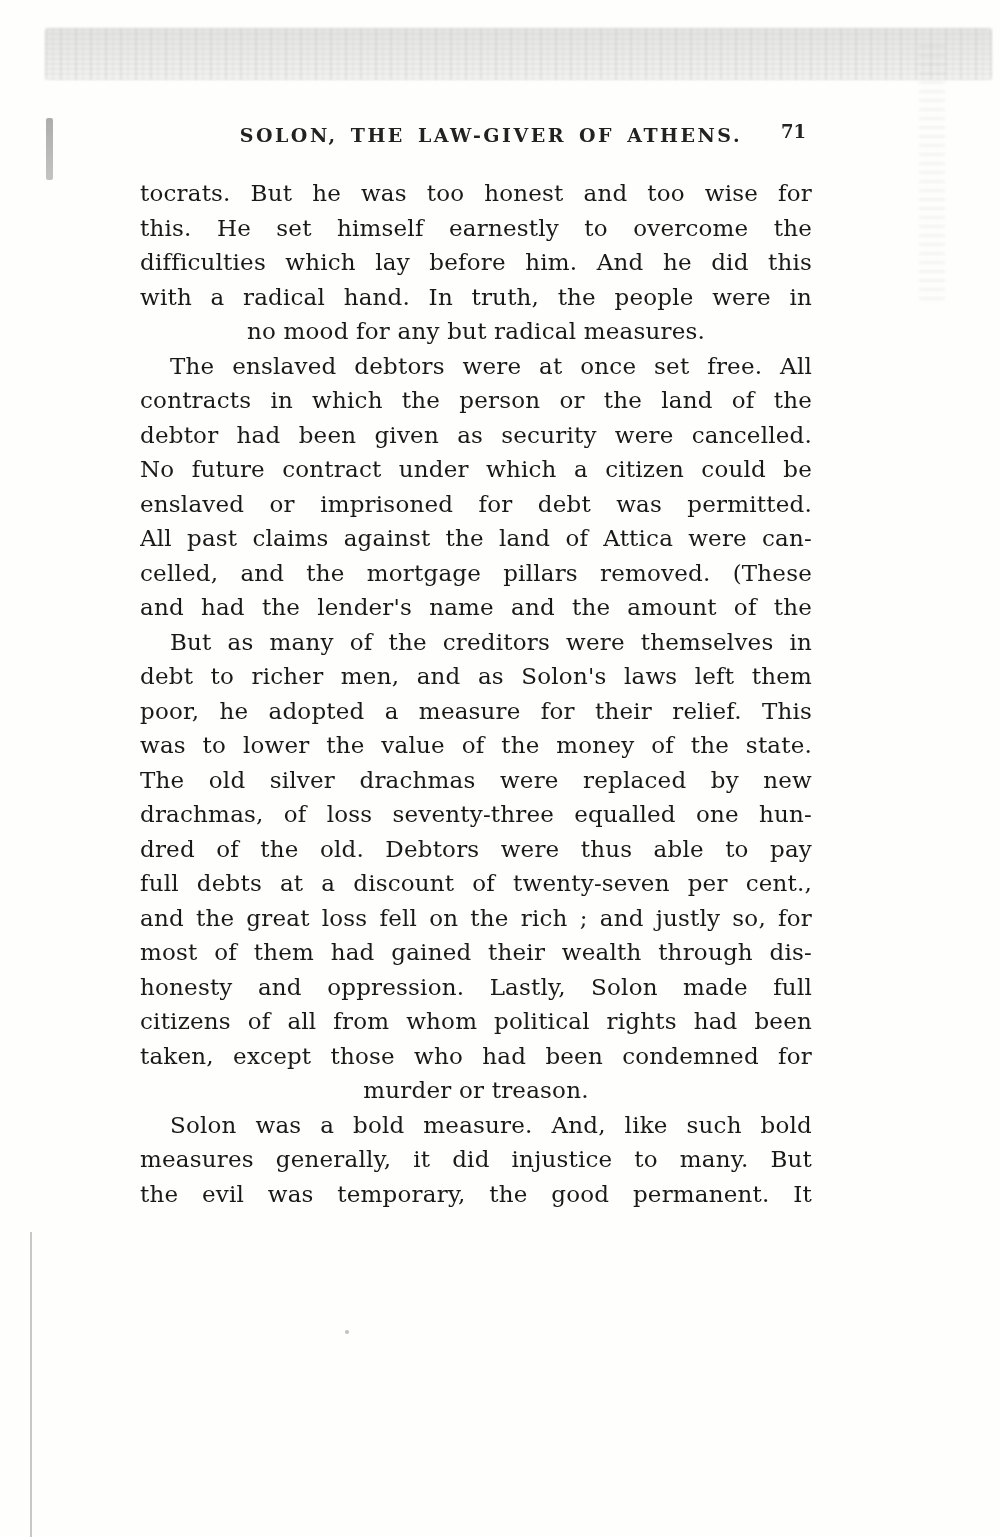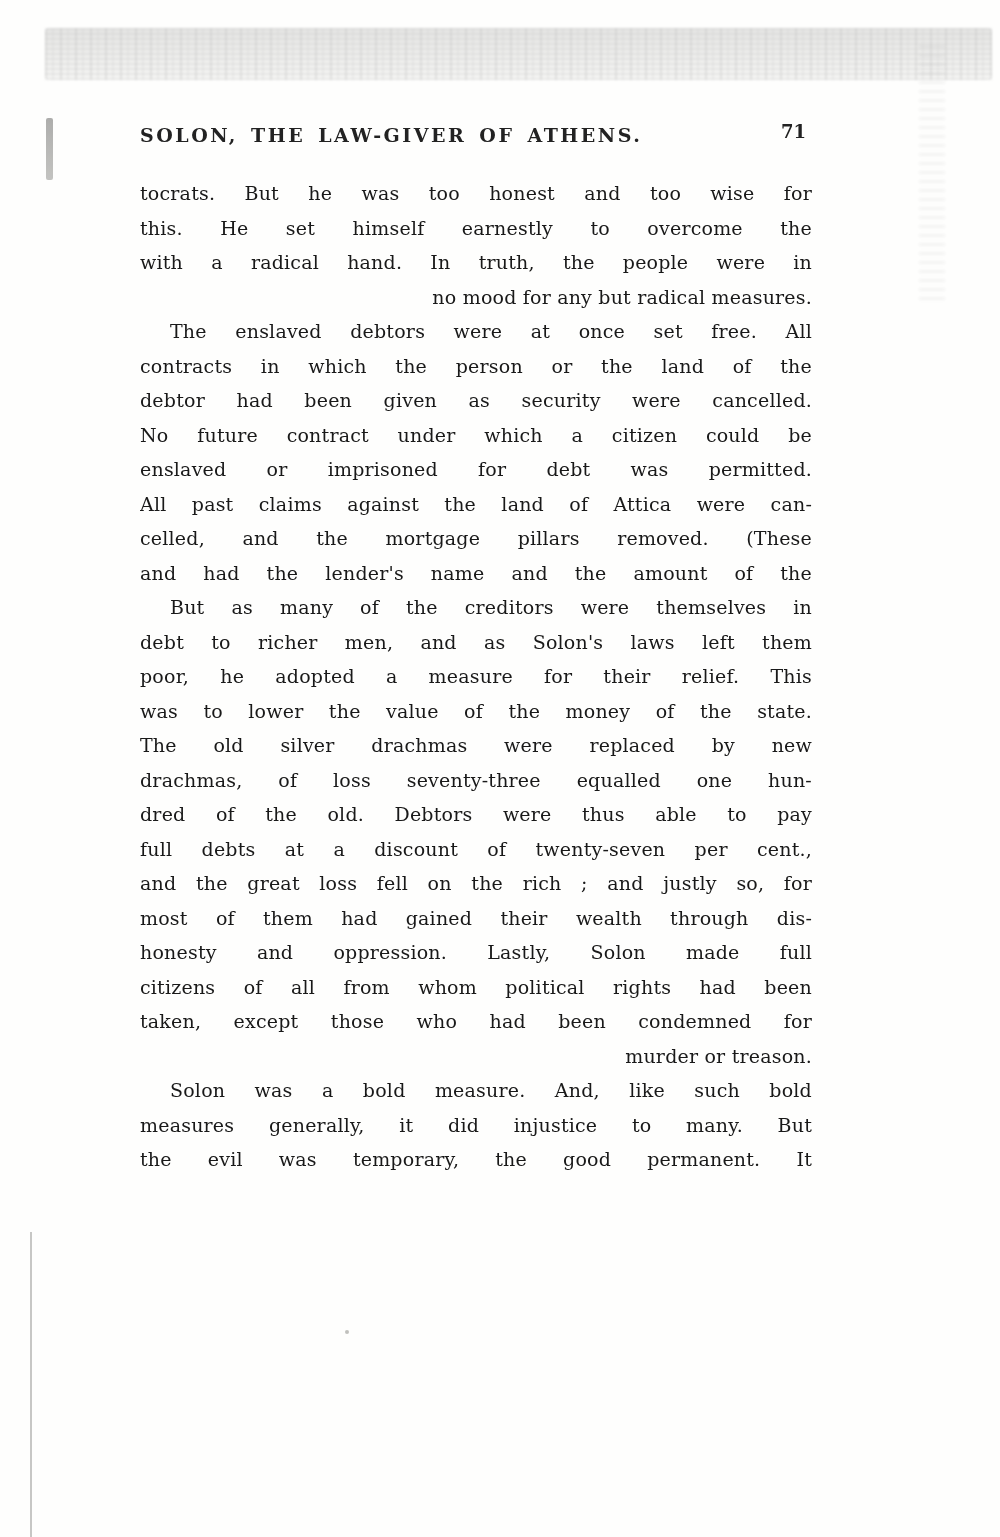--- a/index.html
+++ b/index.html
@@ -61,59 +61,59 @@
   }
 
   
   .header {
     position: absolute;
     top: 124px; left: 140px; width: 672px; height: 30px;
   }
   .header-title {
     position: absolute;
     left: 0; right: 70px;
-    text-align: left;
+    text-align: right;
     font-weight: bold;
     font-size: 19px;
     letter-spacing: 2.5px;
     word-spacing: 4px;
     color: #222;
   }
   .page-number {
     position: absolute;
     right: 6px; top: -3px;
     font-weight: bold;
     font-size: 18px;
     color: #222;
   }
 
   
   .text-block {
     position: absolute;
     top: 176px; left: 140px; width: 672px;
-    font-size: 19px;
+    font-size: 23px;
     color: #191919;
   }
   .paragraph { margin: 0; padding: 0; }
   .line {
     height: 34.5px;
     line-height: 34.5px;
     overflow: hidden;
     text-align: justify;
     white-space: normal;
     letter-spacing: 0.2px;
   }
   .line::after {
     content: "";
     display: inline-block;
     width: 100%;
     height: 0;
   }
   .line.last {
-    text-align: right;
+    text-align: center;
   }
   .line.last::after { content: none; }
   .line.indent { text-indent: 30px; }
 </style>
 </head>
 <body>
 
 <div class="page">
 
   <div class="scan-noise-top"></div>
@@ -124,20 +124,21 @@
 
   <div class="header">
     <div class="header-title">SOLON, THE LAW-GIVER OF ATHENS.</div>
     <div class="page-number">71</div>
   </div>
 
   <div class="text-block">
       <div class="paragraph">
         <div class="line">tocrats.  But he was too honest and too wise for</div>
         <div class="line">this.  He set himself earnestly to overcome the</div>
+        <div class="line">difficulties which lay before him.  And he did this</div>
         <div class="line">with a radical hand.  In truth, the people were in</div>
         <div class="line last">no mood for any but radical measures.</div>
       </div>
       <div class="paragraph">
         <div class="line indent">The enslaved debtors were at once set free.  All</div>
         <div class="line">contracts in which the person or the land of the</div>
         <div class="line">debtor had been given as security were cancelled.</div>
         <div class="line">No future contract under which a citizen could be</div>
         <div class="line">enslaved or imprisoned for debt was permitted.</div>
         <div class="line">All past claims against the land of Attica were can-</div>

